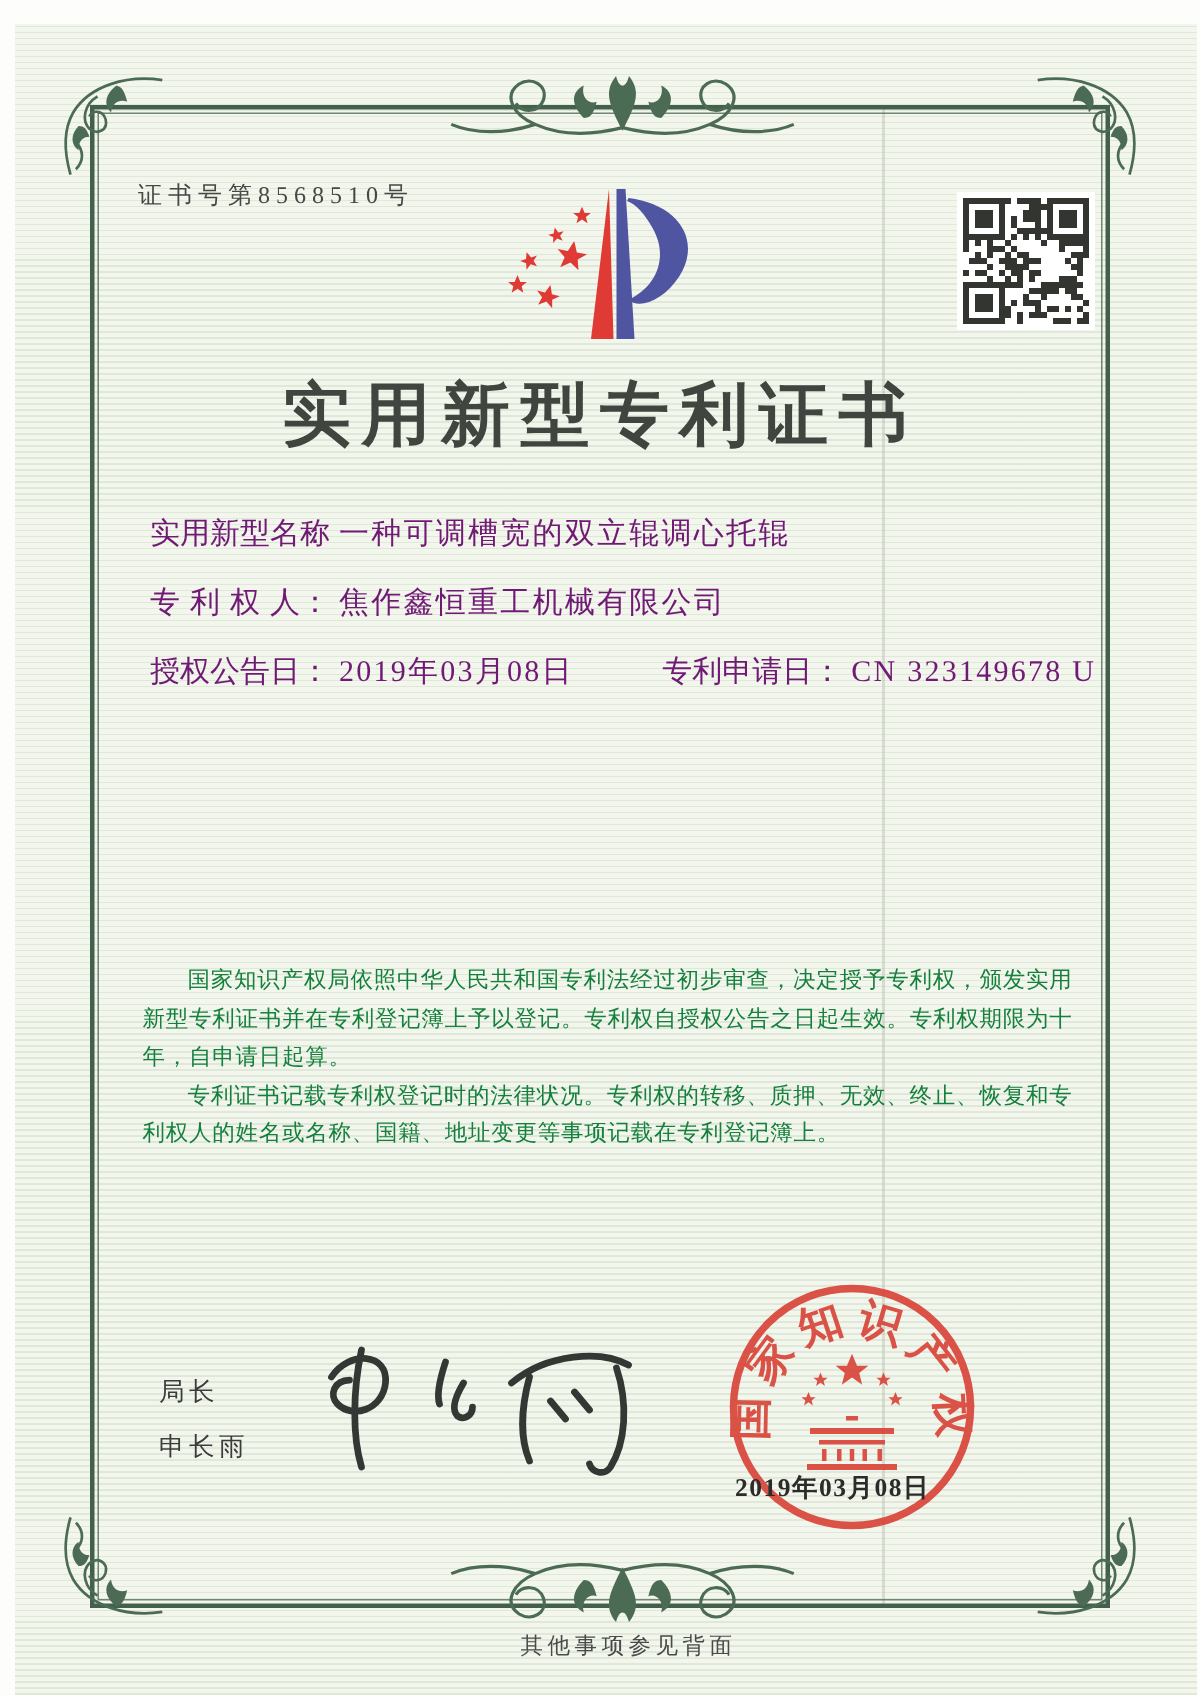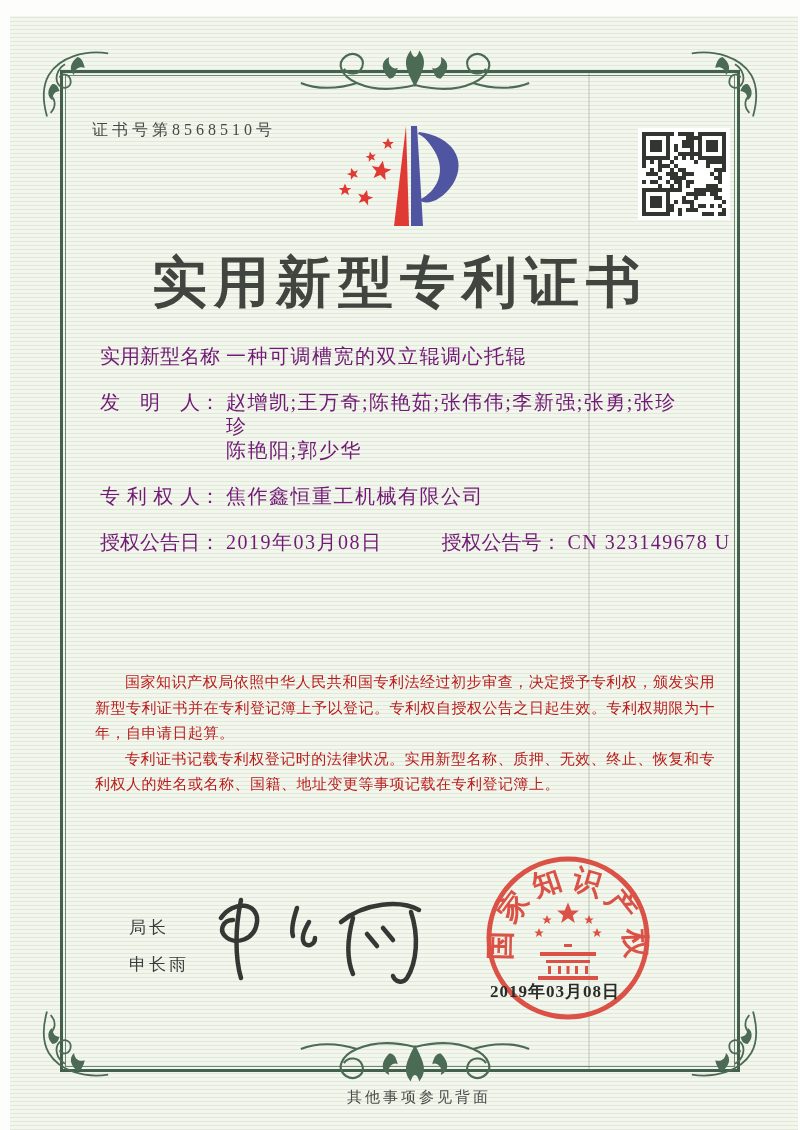--- a/index.html
+++ b/index.html
@@ -19,32 +19,32 @@
   .frame::after{content:'';position:absolute;inset:2px;border:1px solid var(--frame);opacity:.75;}
   .orn{position:absolute;color:var(--orn);}
   .orn svg{display:block;}
   .cert-no{position:absolute;left:92px;top:120px;font-size:16px;letter-spacing:4px;color:#474747;}
   .logo{position:absolute;left:332px;top:124px;width:146px;height:110px;}
   .qr{position:absolute;left:638px;top:128px;width:92px;height:92px;background:#fff;padding:4px;}
   .qgrid{display:grid;grid-template-columns:repeat(21,4px);grid-auto-rows:4px;}
   .qgrid i{display:block;}
   .qgrid i.d{background:#323530;}
   .title{position:absolute;left:0;top:246px;width:800px;text-align:center;
-    font-size:55px;font-weight:bold;letter-spacing:7px;color:#40453f;}
+    font-size:46px;font-weight:bold;letter-spacing:7px;color:#40453f;}
   .fields{position:absolute;left:100px;top:344px;width:600px;font-size:20px;line-height:24px;color:#701a75;}
   .frow{margin-bottom:22px;white-space:nowrap;}
   .flabel{display:inline-block;width:100px;text-align:justify;text-align-last:justify;vertical-align:top;}
   .fcolon{display:inline-block;vertical-align:top;margin-right:6px;}
   .fvalue{display:inline-block;vertical-align:top;white-space:pre-line;letter-spacing:1.5px;}
   .grant .pair2{margin-left:54px;}
-  .paras{position:absolute;left:95px;top:670px;width:620px;font-size:15px;line-height:25.5px;
-    color:#b91c1c;text-align:justify;}
+  .paras{position:absolute;left:95px;top:642px;width:620px;font-size:15px;line-height:25.5px;
+    color:#15803d;text-align:justify;}
   .paras p{text-indent:2em;letter-spacing:0.5px;}
   .director{position:absolute;left:106px;top:916px;font-size:17px;letter-spacing:3px;color:#3c3c3c;}
-  .director div{margin-bottom:14px;margin-left:23px;}
+  .director div{margin-bottom:14px;}
   .signature{position:absolute;left:205px;top:878px;width:240px;height:115px;}
   .seal{position:absolute;left:468px;top:840px;width:200px;height:200px;opacity:.92;}
   .seal-date{position:absolute;left:490px;top:980px;width:190px;font-size:17px;font-weight:bold;
     color:#2b2b2b;letter-spacing:1px;white-space:nowrap;}
   .page-no{position:absolute;left:0;top:1040px;width:800px;text-align:center;font-size:14px;
     letter-spacing:2px;color:#444;}
   .back-note{position:absolute;left:0;top:1088px;width:800px;text-align:center;font-size:15px;
     letter-spacing:3px;color:#4a4a4a;margin-left:19px;}
   .defs{position:absolute;width:0;height:0;overflow:hidden;}
 </style>
@@ -583,35 +583,31 @@
       </div>
   </div>
 
   <div class="title">实用新型专利证书</div>
 
   <div class="fields">
     <div class="frow">
       <span class="flabel">实用新型名称</span><span class="fcolon">：</span><span class="fvalue">一种可调槽宽的双立辊调心托辊</span>
     </div>
     <div class="frow">
-      <span class="flabel">发明人</span><span class="fcolon">：</span><span class="fvalue" style="max-width:470px">赵增凯;王万奇;陈艳茹;张伟伟;李新强;张勇;张珍珍
-陈艳阳;郭少华</span>
-    </div>
-    <div class="frow">
       <span class="flabel">专利权人</span><span class="fcolon">：</span><span class="fvalue">焦作鑫恒重工机械有限公司</span>
     </div>
     <div class="frow grant">
       <span class="pair1"><span class="flabel">授权公告日</span><span class="fcolon">：</span><span class="fvalue">2019年03月08日</span></span>
-      <span class="pair2"><span class="flabel">授权公告号</span><span class="fcolon">：</span><span class="fvalue">CN 323149678 U</span></span>
+      <span class="pair2"><span class="flabel">专利申请日</span><span class="fcolon">：</span><span class="fvalue">CN 323149678 U</span></span>
     </div>
   </div>
 
   <div class="paras">
     <p>国家知识产权局依照中华人民共和国专利法经过初步审查，决定授予专利权，颁发实用新型专利证书并在专利登记簿上予以登记。专利权自授权公告之日起生效。专利权期限为十年，自申请日起算。</p>
-    <p>专利证书记载专利权登记时的法律状况。实用新型名称、质押、无效、终止、恢复和专利权人的姓名或名称、国籍、地址变更等事项记载在专利登记簿上。</p>
+    <p>专利证书记载专利权登记时的法律状况。专利权的转移、质押、无效、终止、恢复和专利权人的姓名或名称、国籍、地址变更等事项记载在专利登记簿上。</p>
   </div>
 
   <div class="director">
     <div>局长</div>
     <div>申长雨</div>
   </div>
 
   <div class="signature">
     <svg width="240" height="115" viewBox="0 0 240 115">
       <g fill="none" stroke="#343834" stroke-width="4.5" stroke-linecap="round" stroke-linejoin="round">

